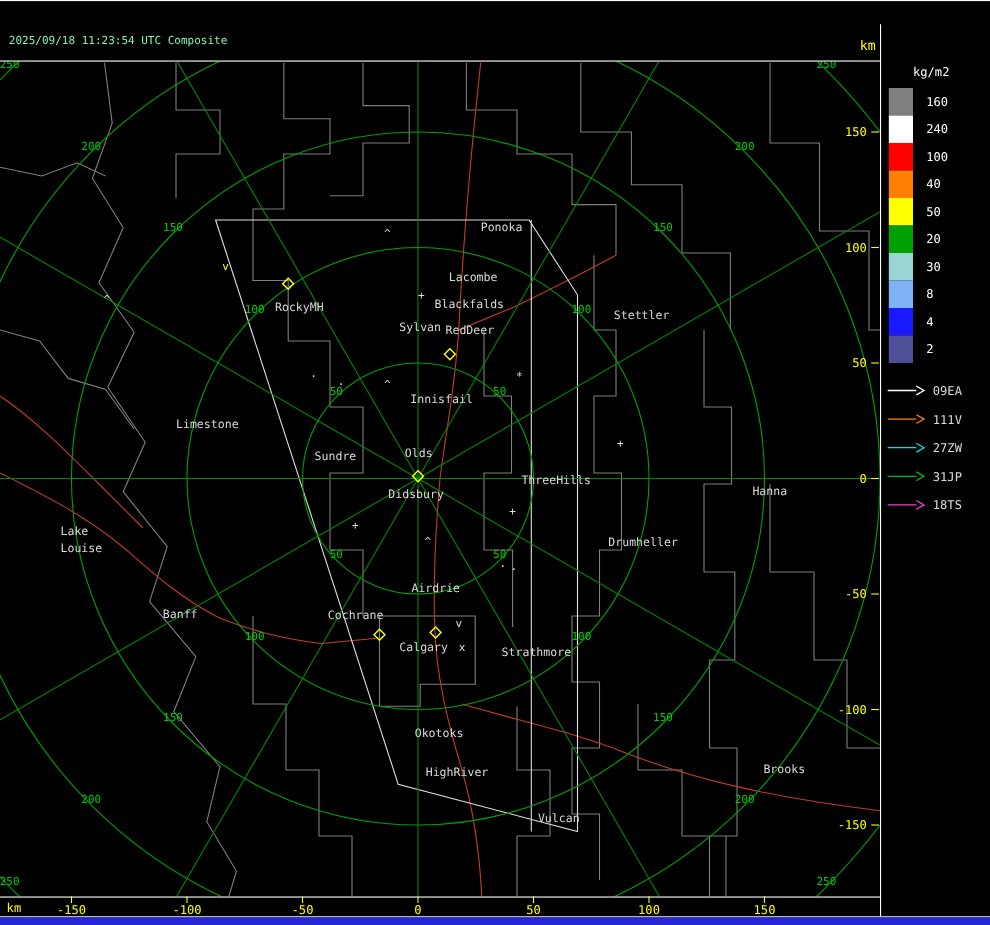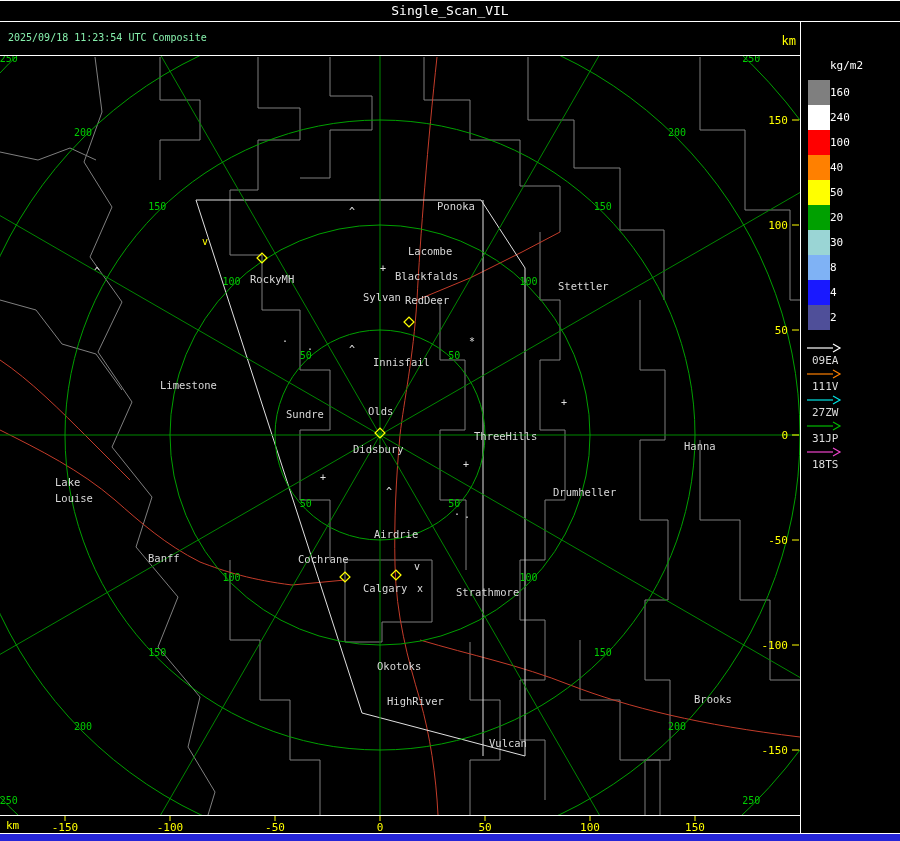--- a/index.html
+++ b/index.html
@@ -16,23 +16,23 @@
   #map-border-top{position:absolute;left:0;top:55px;width:800px;height:1px;background:#fff;}
   #map-border-bottom{position:absolute;left:0;top:815px;width:800px;height:1px;background:#fff;}
   #vsep{position:absolute;left:800px;top:22px;width:1px;height:811px;background:#fff;}
   #bottom-line{position:absolute;left:0;top:833px;width:900px;height:1px;background:#fff;}
   #blue-bar{position:absolute;left:0;top:834px;width:900px;height:7px;background:#2626d8;}
   #right-panel{position:absolute;left:801px;top:35px;width:99px;height:811px;}
   #units{margin:24px 0 8px 29px;color:#fff;font-size:11px;}
   #color-scale{margin-left:7px;}
   .scale-row{display:flex;align-items:center;height:25px;}
   .swatch{width:22px;height:25px;}
-  .scale-label{margin-left:0;color:#fff;font-size:11px;}
+  .scale-label{margin-left:12px;color:#fff;font-size:11px;}
   #site-legend{margin-top:12px;margin-left:5px;}
-  .site-row{display:flex;align-items:flex-start;height:26px;flex-direction:column;}
+  .site-row{display:flex;align-items:center;height:26px;}
   .site-label{margin-left:6px;color:#dcdcdc;font-size:11px;}
 </style>
 </head>
 <body>
 
 <div id="app">
 
   <svg id="map-svg" width="900" height="841" viewBox="0 0 900 841">
     <defs>
       <clipPath id="mapclip">
@@ -181,23 +181,20 @@
         <line x1="792" y1="540" x2="799" y2="540" stroke="#ffff00" stroke-width="1"></line>
         <text x="788" y="544" fill="#ffff00" font-size="11" text-anchor="end">-50</text>
         <line x1="792" y1="645" x2="799" y2="645" stroke="#ffff00" stroke-width="1"></line>
         <text x="788" y="649" fill="#ffff00" font-size="11" text-anchor="end">-100</text>
         <line x1="792" y1="750" x2="799" y2="750" stroke="#ffff00" stroke-width="1"></line>
         <text x="788" y="754" fill="#ffff00" font-size="11" text-anchor="end">-150</text>
       </g>
   </svg>
 
   <div id="top-line"></div>
-  <div class="titlebar">
-    <span>Single_Scan_VIL</span>
-  </div>
   <div id="timestamp">2025/09/18 11:23:54 UTC Composite</div>
   <div id="km-top">km</div>
   <div id="km-bottom">km</div>
 
   <div id="map-border-top"></div>
   <div id="map-border-bottom"></div>
   <div id="vsep"></div>
 
   <div id="right-panel">
     <div id="units">kg/m2</div>

